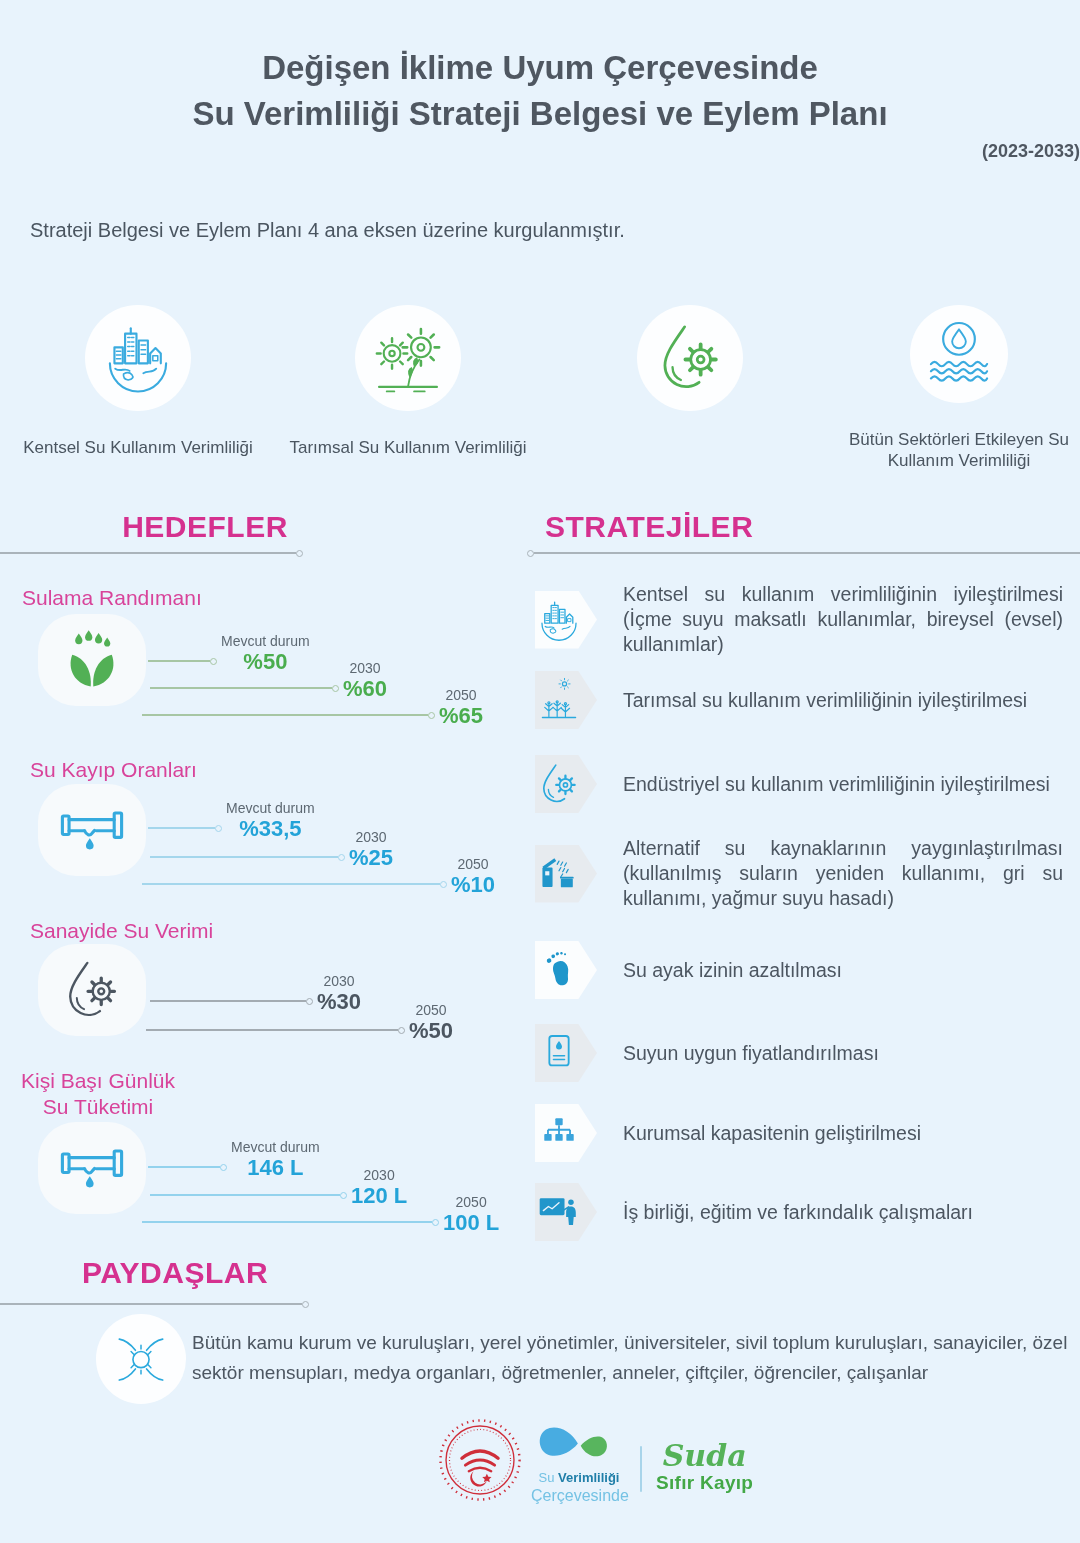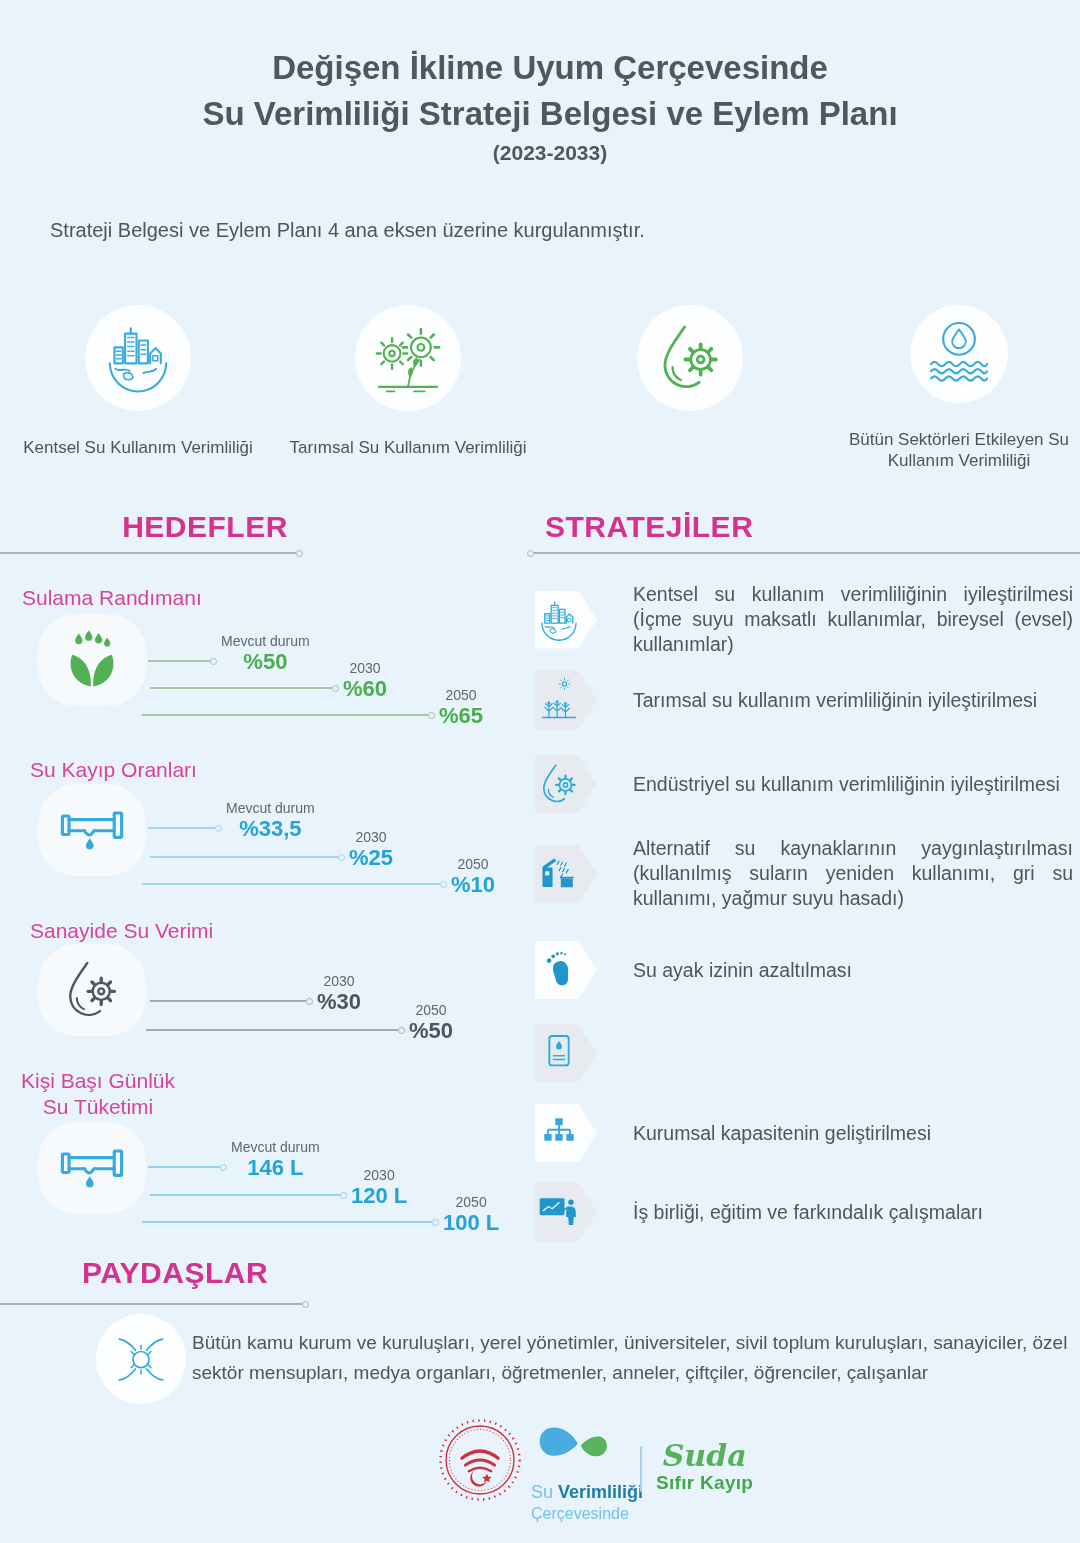--- a/index.html
+++ b/index.html
@@ -1,24 +1,24 @@
 <!DOCTYPE html>
 <html><head>
 <meta charset="utf-8">
 <style>
   html,body{margin:0;padding:0;}
   body{font-family:"Liberation Sans","DejaVu Sans",sans-serif;background:#e8f3fc;}
   #page{position:relative;width:1080px;height:1543px;background:#e8f3fc;overflow:hidden;margin:0 auto;}
 
-  .abs{position:absolute;padding-left:20px;}
+  .abs{position:absolute;}
   .center{text-align:center;}
 
   
   .main-title{left:0;right:0;text-align:center;font-weight:700;color:#4f5761;font-size:33px;line-height:36px;}
-  .years{left:0;right:0;text-align:center;font-weight:700;color:#4f5761;font-size:21px;}
+  .years{left:0;right:0;text-align:right;font-weight:700;color:#4f5761;font-size:18px;}
   .intro{left:30px;top:219px;font-size:20px;color:#4a5560;}
 
   
   .axis{position:absolute;top:305px;text-align:center;}
   .axis-circle{width:106px;height:106px;border-radius:50%;background:#fdfeff;margin:0 auto 26px;display:flex;align-items:center;justify-content:center;}
   .axis-circle svg{width:76px;height:76px;}
   .axis-label{font-size:17px;line-height:21px;color:#4a5560;}
 
   
   .sec-title{position:absolute;font-size:30px;font-weight:800;color:#d5318f;letter-spacing:.5px;}
@@ -34,37 +34,37 @@
   .ms-line{height:2px;background:var(--lc);align-self:flex-end;margin-bottom:13px;position:relative;flex:none;}
   .ms-line::after{content:'';position:absolute;right:-7px;top:-2.5px;width:5px;height:5px;border:1.6px solid var(--lc);border-radius:50%;background:#e8f3fc;}
   .ms-text{margin-left:11px;display:flex;flex-direction:column;align-items:center;}
   .ms-label{font-size:14px;color:#5d6872;white-space:nowrap;margin-top:32px;}
   .ms-value{font-size:22px;font-weight:700;line-height:26px;white-space:nowrap;}
   .val-green{color:#4aad4e;}
   .val-blue{color:#23a3d8;}
   .val-dark{color:#4c5661;}
 
   
-  .strat{position:absolute;left:535px;width:545px;display:flex;align-items:center;gap:36px;}
+  .strat{position:absolute;left:535px;width:545px;display:flex;align-items:center;gap:26px;}
   .badge{width:62px;height:58px;flex:none;clip-path:polygon(0 0,70% 0,100% 50%,70% 100%,0 100%);background:#e7ebef;display:flex;align-items:center;}
   .badge svg{width:46px;height:46px;margin-left:1px;}
   .badge-white{background:#fbfdfe;}
   .strat-text{font-size:19.5px;line-height:25px;color:#4c5661;width:440px;}
   .just{text-align:justify;}
 
   
   .pay-circle{position:absolute;left:96px;top:1314px;width:90px;height:90px;border-radius:50%;background:#fdfeff;display:flex;align-items:center;justify-content:center;}
   .pay-circle svg{width:62px;height:62px;}
   .pay-text{position:absolute;left:192px;top:1328px;width:880px;font-size:19px;line-height:30px;color:#4c5661;}
 
   
   .seal{position:absolute;left:437px;top:1417px;width:86px;height:86px;}
   .campaign{position:absolute;left:531px;top:1422px;width:96px;text-align:center;}
   .campaign svg{width:84px;height:42px;}
-  .campaign-l1{font-size:18px;color:#74c2e4;margin-top:14px;white-space:nowrap;}
+  .campaign-l1{font-size:13px;color:#74c2e4;margin-top:2px;white-space:nowrap;}
   .campaign-l1 b{color:#1f7ea8;font-weight:700;}
   .campaign-l2{font-size:16px;color:#74c2e4;margin-top:2px;}
   .vsep{position:absolute;left:640px;top:1446px;width:2px;height:46px;background:#a8d4ea;border-radius:2px;}
   .slogan{position:absolute;left:656px;top:1440px;text-align:center;}
   .slogan-script{font-family:"DejaVu Serif","Liberation Serif",serif;font-style:italic;font-weight:700;font-size:30px;color:#55b258;line-height:32px;}
   .slogan-bold{font-size:19px;font-weight:700;color:#43a846;letter-spacing:.3px;}
 </style>
 </head>
 <body>
 
@@ -450,20 +450,21 @@
     </div>
     <div class="strat-text">Su ayak izinin azaltılması</div>
   </div>
 
   <div class="strat" style="top:1024px">
     <div class="badge">
       <svg style="color:#2aa9dd">
           <use href="#sym-pricing-doc"></use>
         </svg>
     </div>
+    <div class="strat-text">Suyun uygun fiyatlandırılması</div>
   </div>
 
   <div class="strat" style="top:1104px">
     <div class="badge badge-white">
       <svg style="color:#3aa4dc">
           <use href="#sym-org-chart"></use>
         </svg>
     </div>
     <div class="strat-text">Kurumsal kapasitenin geliştirilmesi</div>
   </div>

